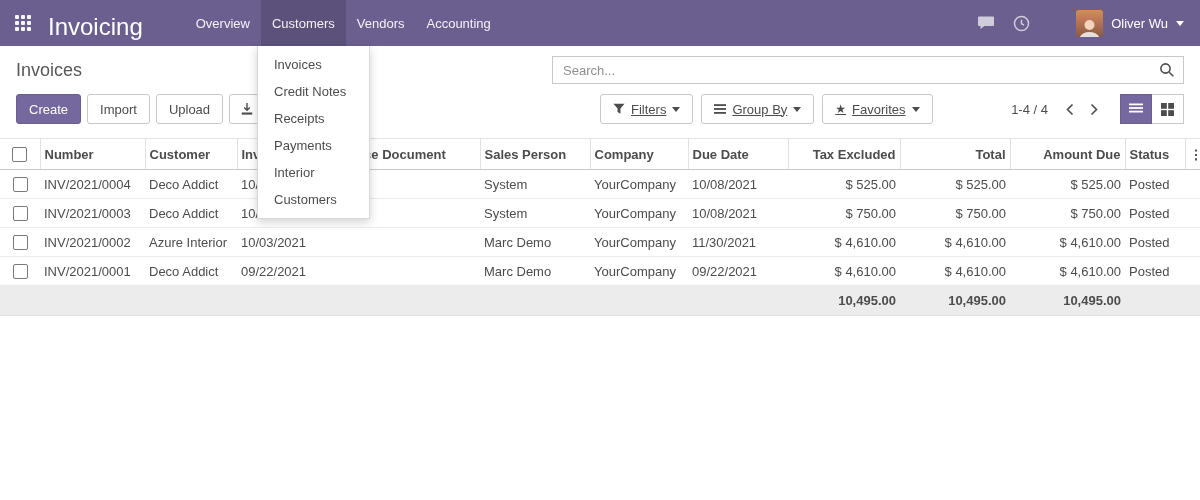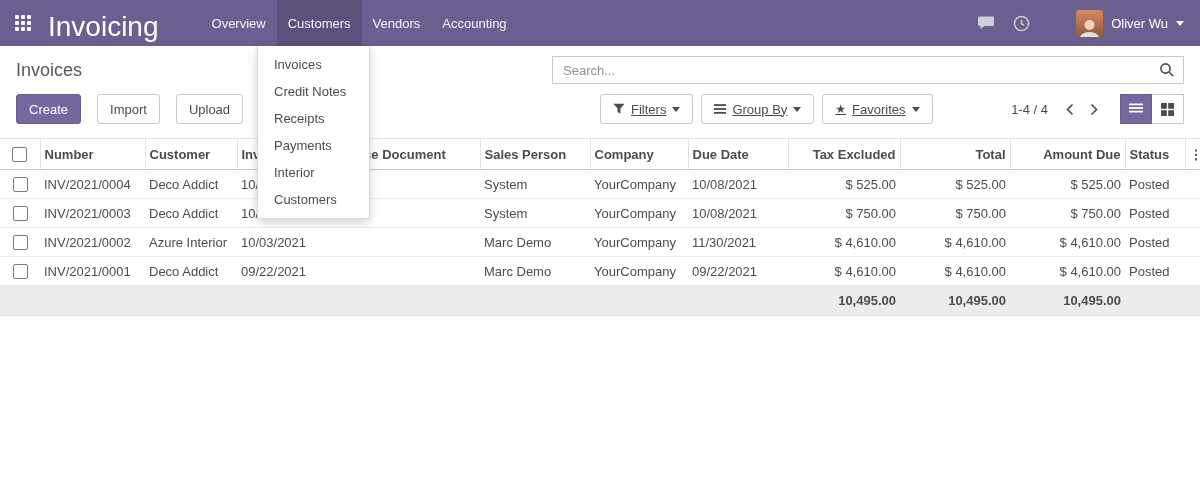--- a/index.html
+++ b/index.html
@@ -9,21 +9,21 @@
     font-family:"Liberation Sans", sans-serif;
     font-size:13px; color:#4c4c4c; background:#fff;
   }
   .screen { position:relative; width:1200px; height:500px; }
 
   
   .navbar { height:46px; background:#6b5f8f; display:flex; align-items:stretch; color:#fff; }
   .apps-toggle { width:46px; display:flex; align-items:center; justify-content:center; cursor:pointer; }
   .grid-icon { display:grid; grid-template-columns:repeat(3,4px); grid-gap:2px; }
   .grid-icon span { width:4px; height:4px; background:#fff; border-radius:1px; opacity:.95; }
-  .brand { display:flex; align-items:center; font-size:28px; font-weight:500; padding:8px 14px 0 2px; }
+  .brand { display:flex; align-items:center; font-size:24px; font-weight:500; padding:8px 14px 0 2px; }
   .nav-menu { display:flex; align-items:stretch; margin-left:28px; }
   .nav-item { display:flex; align-items:center; padding:0 11px; color:rgba(255,255,255,.92); cursor:pointer; }
   .nav-item.active { background:rgba(0,0,0,.14); }
   .nav-right { margin-left:auto; display:flex; align-items:center; gap:18px; padding-right:16px; }
   .sys-icon { display:flex; align-items:center; cursor:pointer; opacity:.85; }
   .user-menu { display:flex; align-items:center; gap:8px; cursor:pointer;margin-left:28px; }
   .avatar { width:27px; height:27px; border-radius:3px; overflow:hidden;
             background:linear-gradient(180deg,#d88a5f 0%,#8a5a44 100%); position:relative; }
   .avatar svg { position:absolute; bottom:-2px; left:0; }
   .caret-down { width:0; height:0; border-left:4px solid transparent; border-right:4px solid transparent; border-top:5px solid #fff; display:inline-block; }
@@ -41,21 +41,21 @@
   .page-title { font-size:18px; color:#585858; }
   .search-box { width:632px; height:28px; border:1px solid #c8c8c8; background:#fff;
                 display:flex; align-items:center; padding:0 8px; }
   .search-box input { flex:1; border:none; outline:none; font-family:inherit; font-size:13px; color:#4c4c4c; background:transparent; }
   .search-box input::placeholder { color:#8f8f8f; }
   .cp-row2 { position:relative; height:38px; margin-top:6px; }
   .btn { height:30px; padding:0 12px; border:1px solid #c8c8c8; background:#fff; color:#4c4c4c;
          font-family:inherit; font-size:13px; border-radius:3px; cursor:pointer; display:inline-flex; align-items:center; gap:6px; }
   .btn-primary { background:#74689e; border-color:#695d91; color:#fff; }
   .btn-icon { width:35px; justify-content:center; padding:0; }
-  .btn-group-left { position:absolute; left:0; top:2px; display:flex; gap:16px; }
+  .btn-group-left { position:absolute; left:0; top:2px; display:flex; gap:6px; }
   .search-options { position:absolute; left:584px; top:2px; display:flex; gap:8px;text-decoration:underline; }
   .pager-area { position:absolute; right:0; top:2px; display:flex; align-items:center; }
   .pager-text { margin-right:10px; color:#4c4c4c; cursor:pointer; }
   .pager-chev { background:none; border:none; padding:4px 8px; cursor:pointer; display:inline-flex; align-items:center; }
   .view-switcher { display:flex; margin-left:14px; }
   .vs-btn { width:32px; height:30px; border:1px solid #c8c8c8; background:#fff; display:flex; align-items:center; justify-content:center; cursor:pointer; }
   .vs-btn.active { background:#74689e; border-color:#695d91; }
   .vs-btn + .vs-btn { border-left:none; }
 
   

